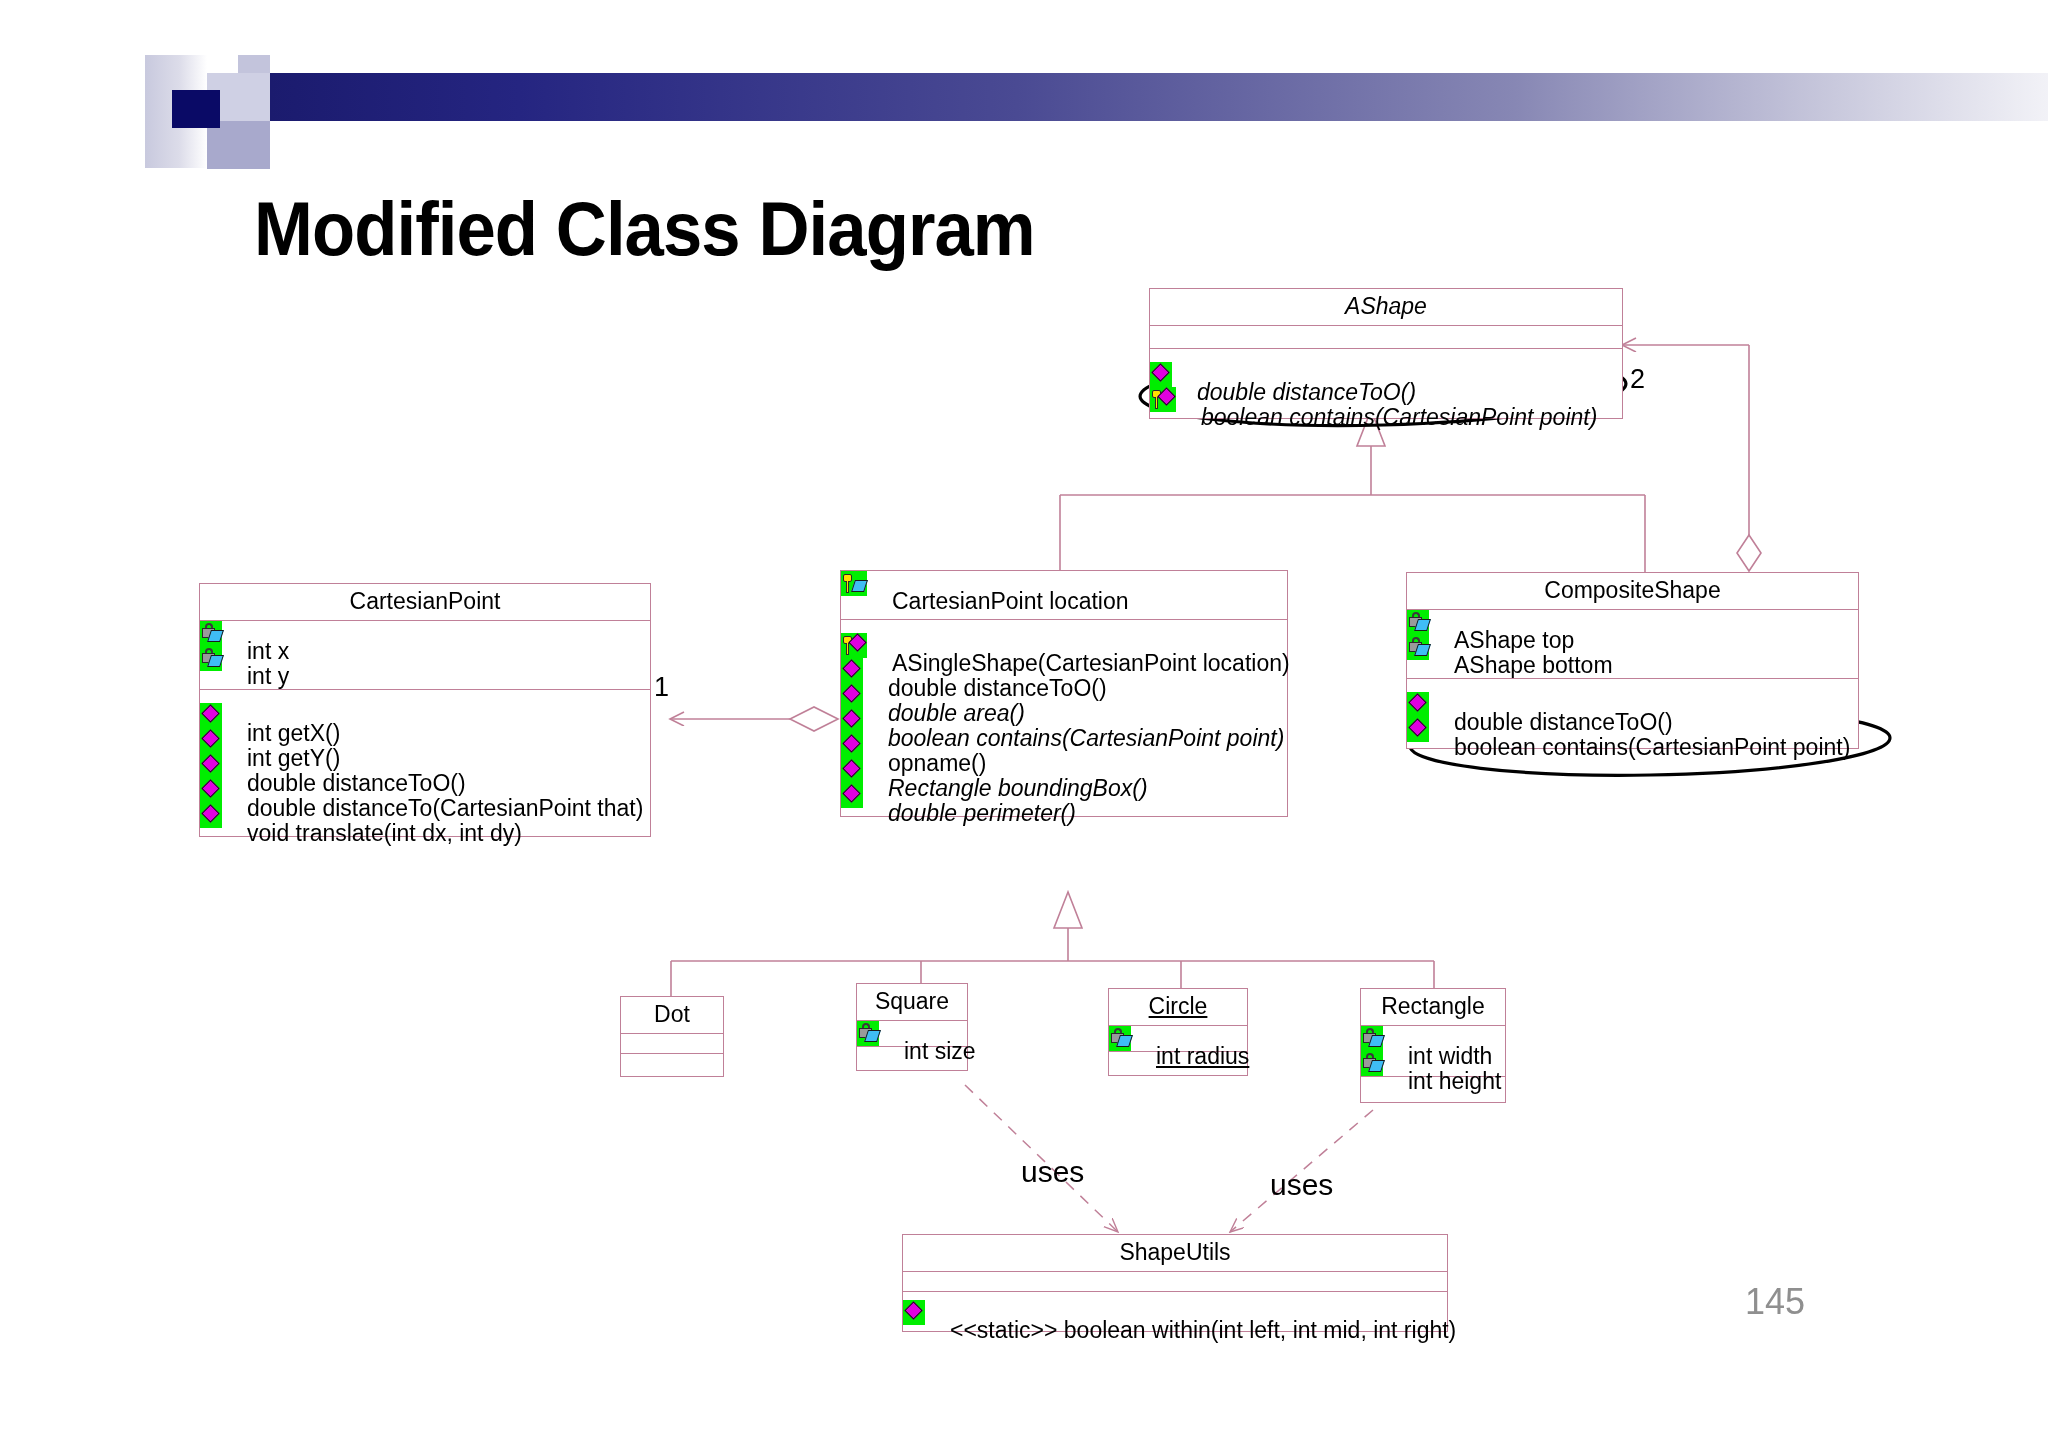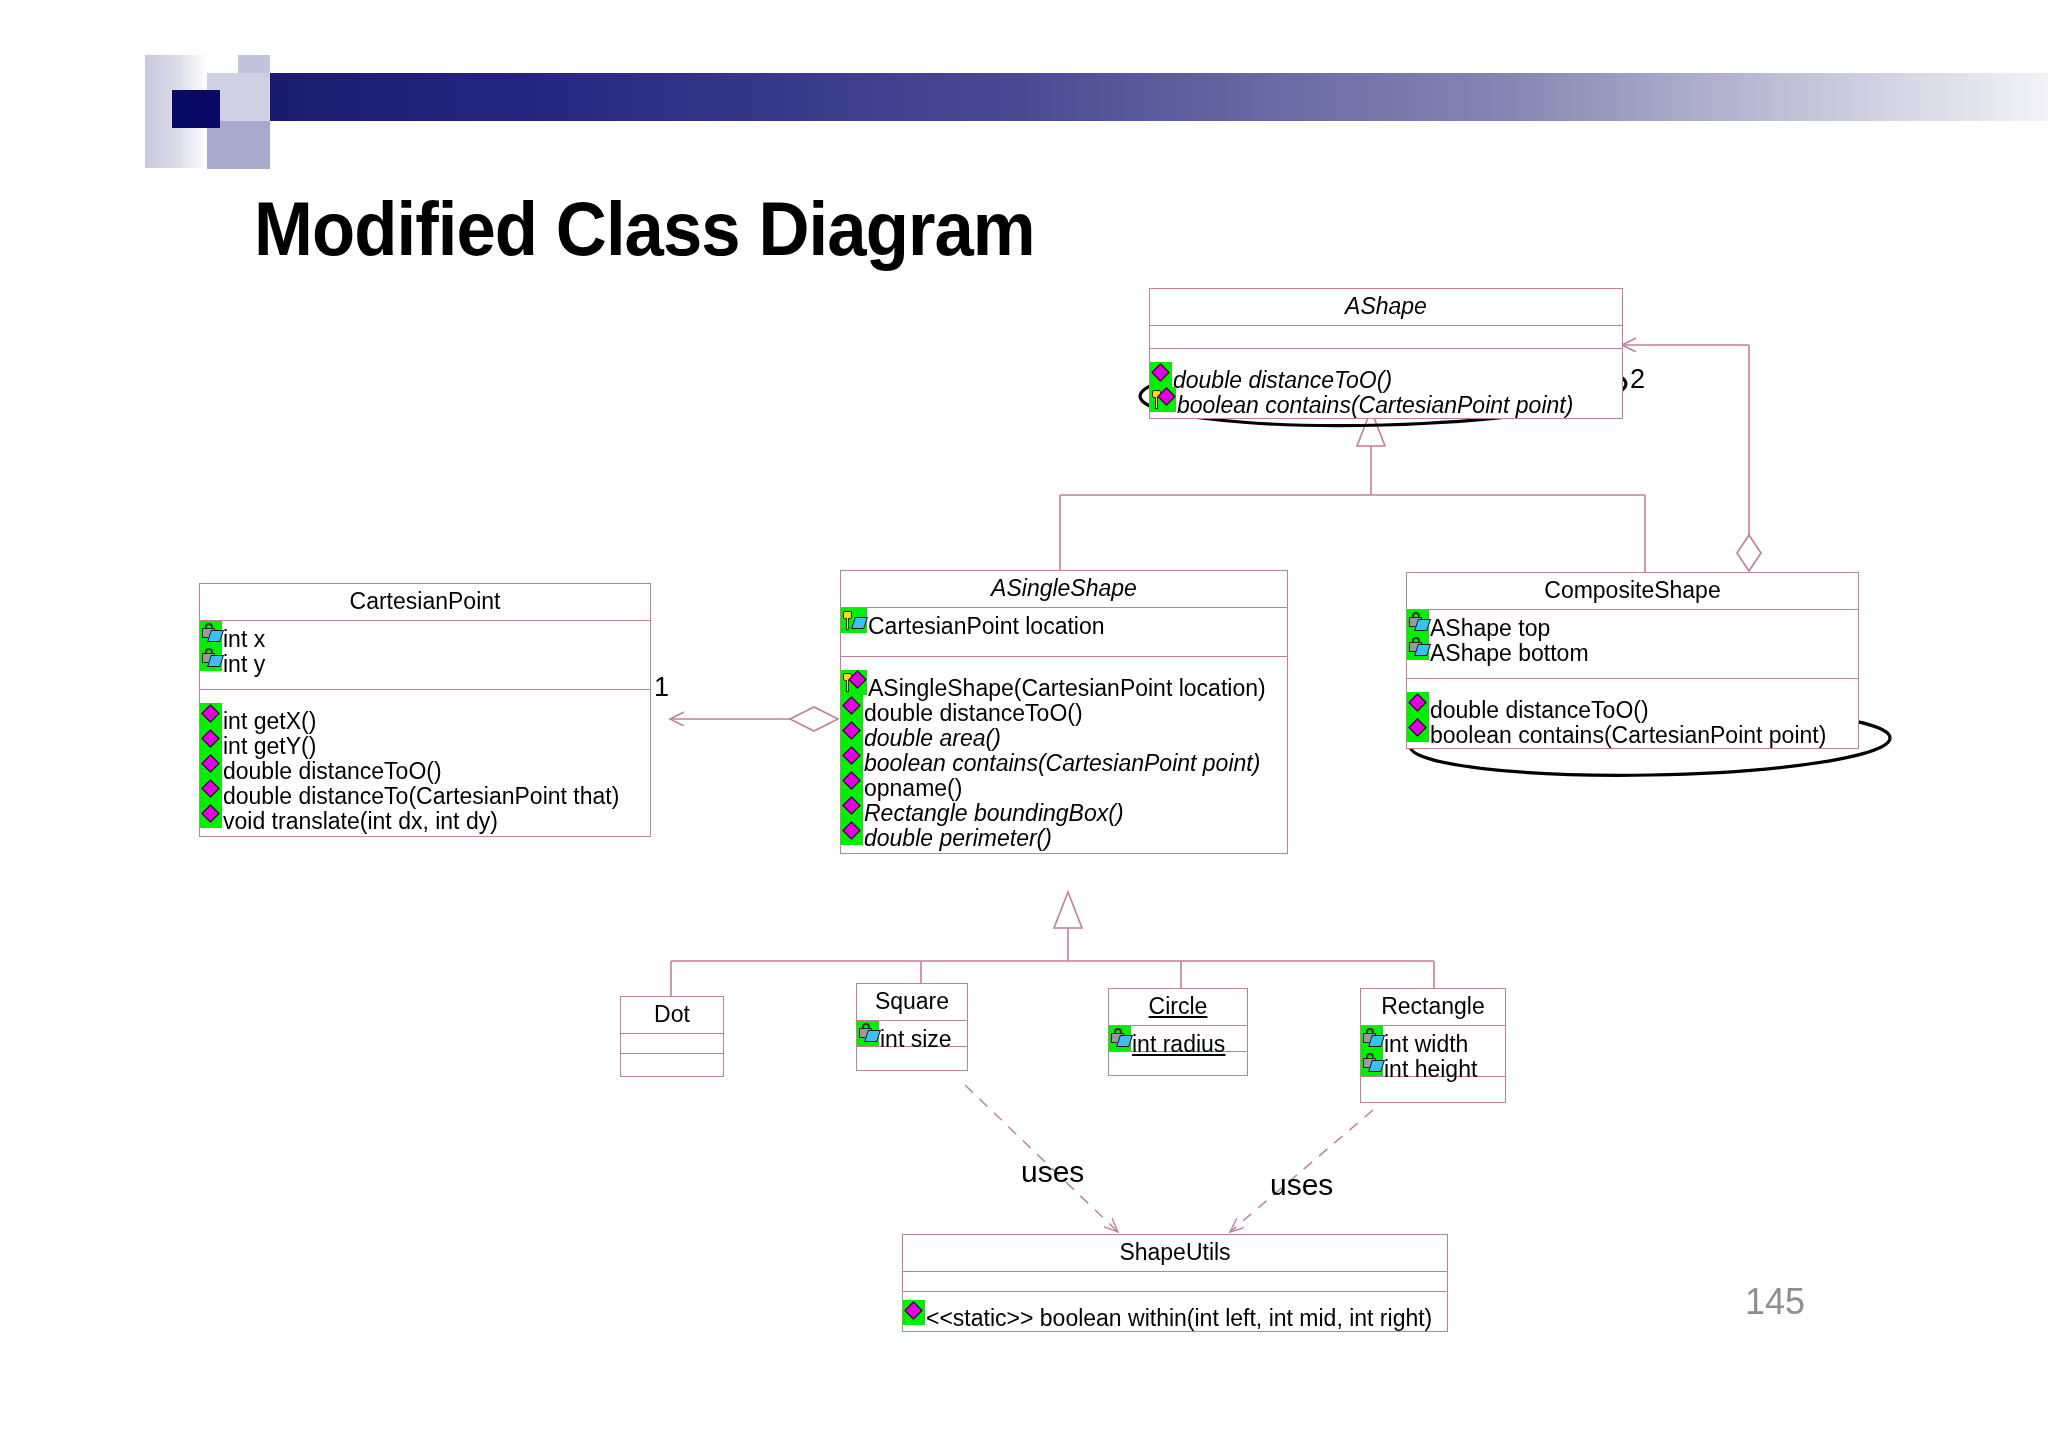--- a/index.html
+++ b/index.html
@@ -80,21 +80,21 @@
   }
   .uml-compartment:last-child { border-bottom: none; }
   .uml-compartment.pad-top { padding-top: 13px; }
   .uml-compartment.empty { height: 23px; }
   .member {
     display: flex; align-items: flex-start;
     white-space: nowrap;
     line-height: 1.0;
     height: 25px;
   }
-  .member .label { padding-left: 1px; position: relative; top: 7px; }
+  .member .label { padding-left: 1px; position: relative; top: 19px; margin-left: 24px; }
   .member.ital .label { font-style: italic; }
 
   
   .ico {
     position: relative;
     width: 22px; height: 25px;
     background: #00ee00;
     flex: 0 0 22px;
   }
   .ico.wide { width: 26px; flex: 0 0 26px; }
@@ -297,21 +297,20 @@
     <div class="member">
       <span class="ico">
           <span class="diamond"></span>
         </span>
       <span class="label">void translate(int dx, int dy)</span>
     </div>
   </div>
 </div>
 
 <div class="uml-box" style="left:840px; top:570px; width:448px;">
-  <div class="uml-title abstract">ASingleShape</div>
   <div class="uml-compartment" style="padding-bottom:23px;">
     <div class="member">
       <span class="ico wide">
         <span class="key-head"></span>
           <span class="key-shaft"></span>
           <span class="rhomb" style="left:12px;"></span>
       </span>
       <span class="label">CartesianPoint location</span>
     </div>
   </div>

